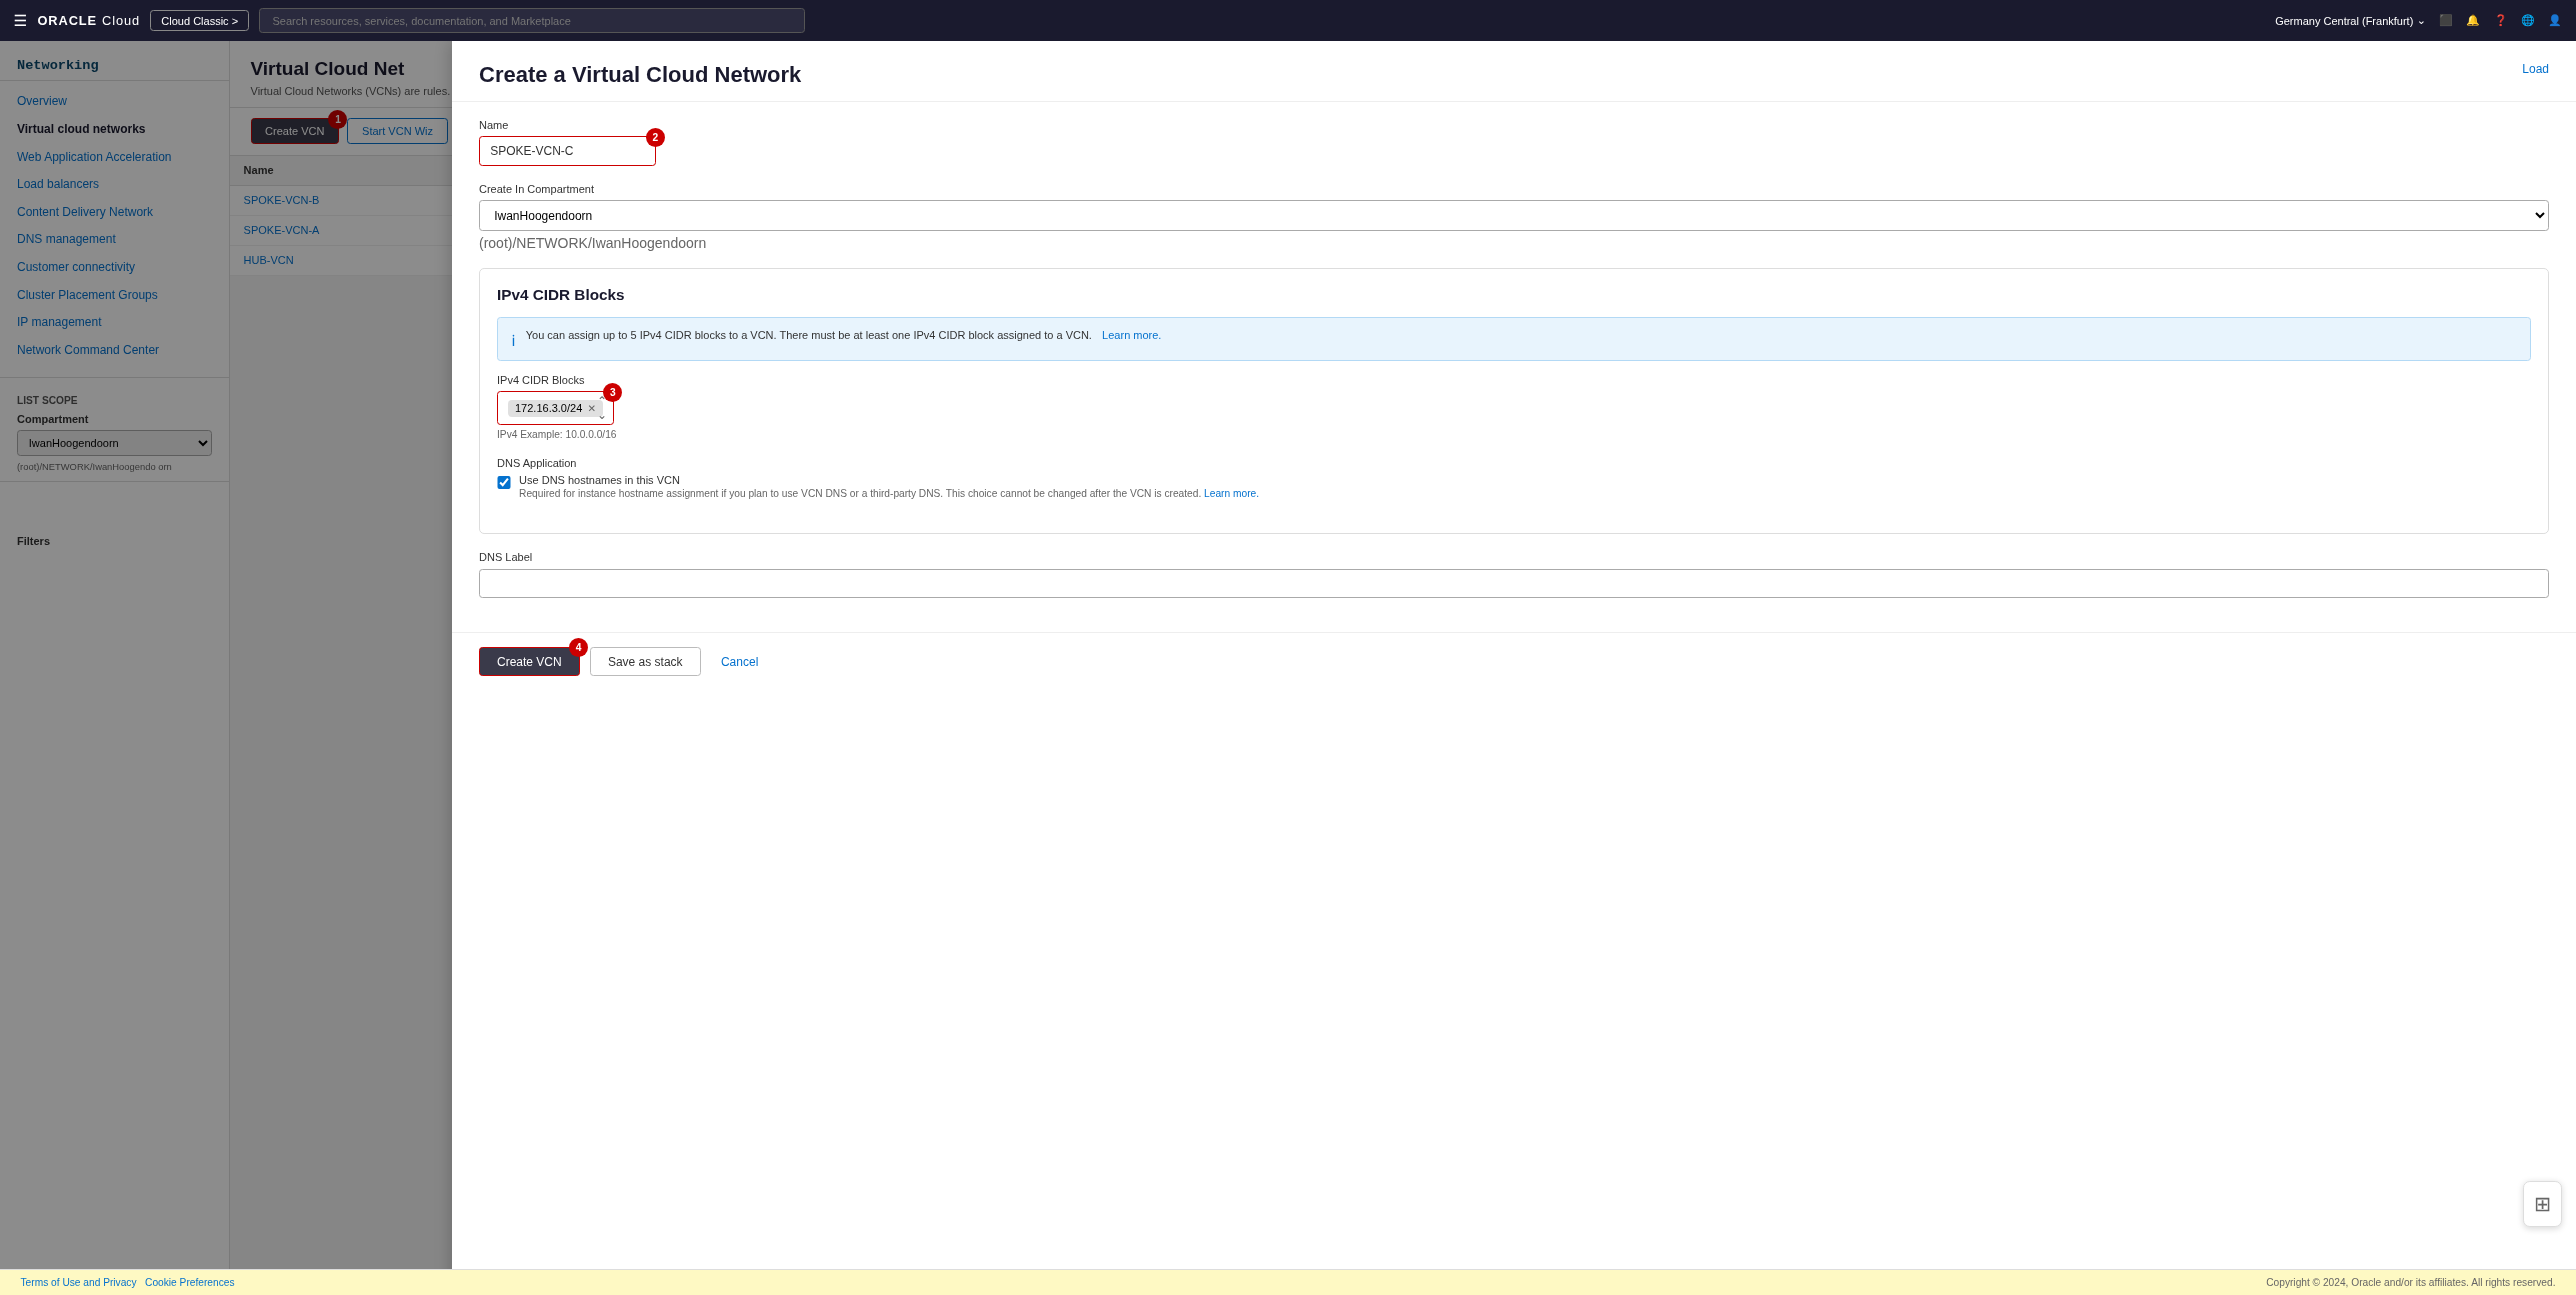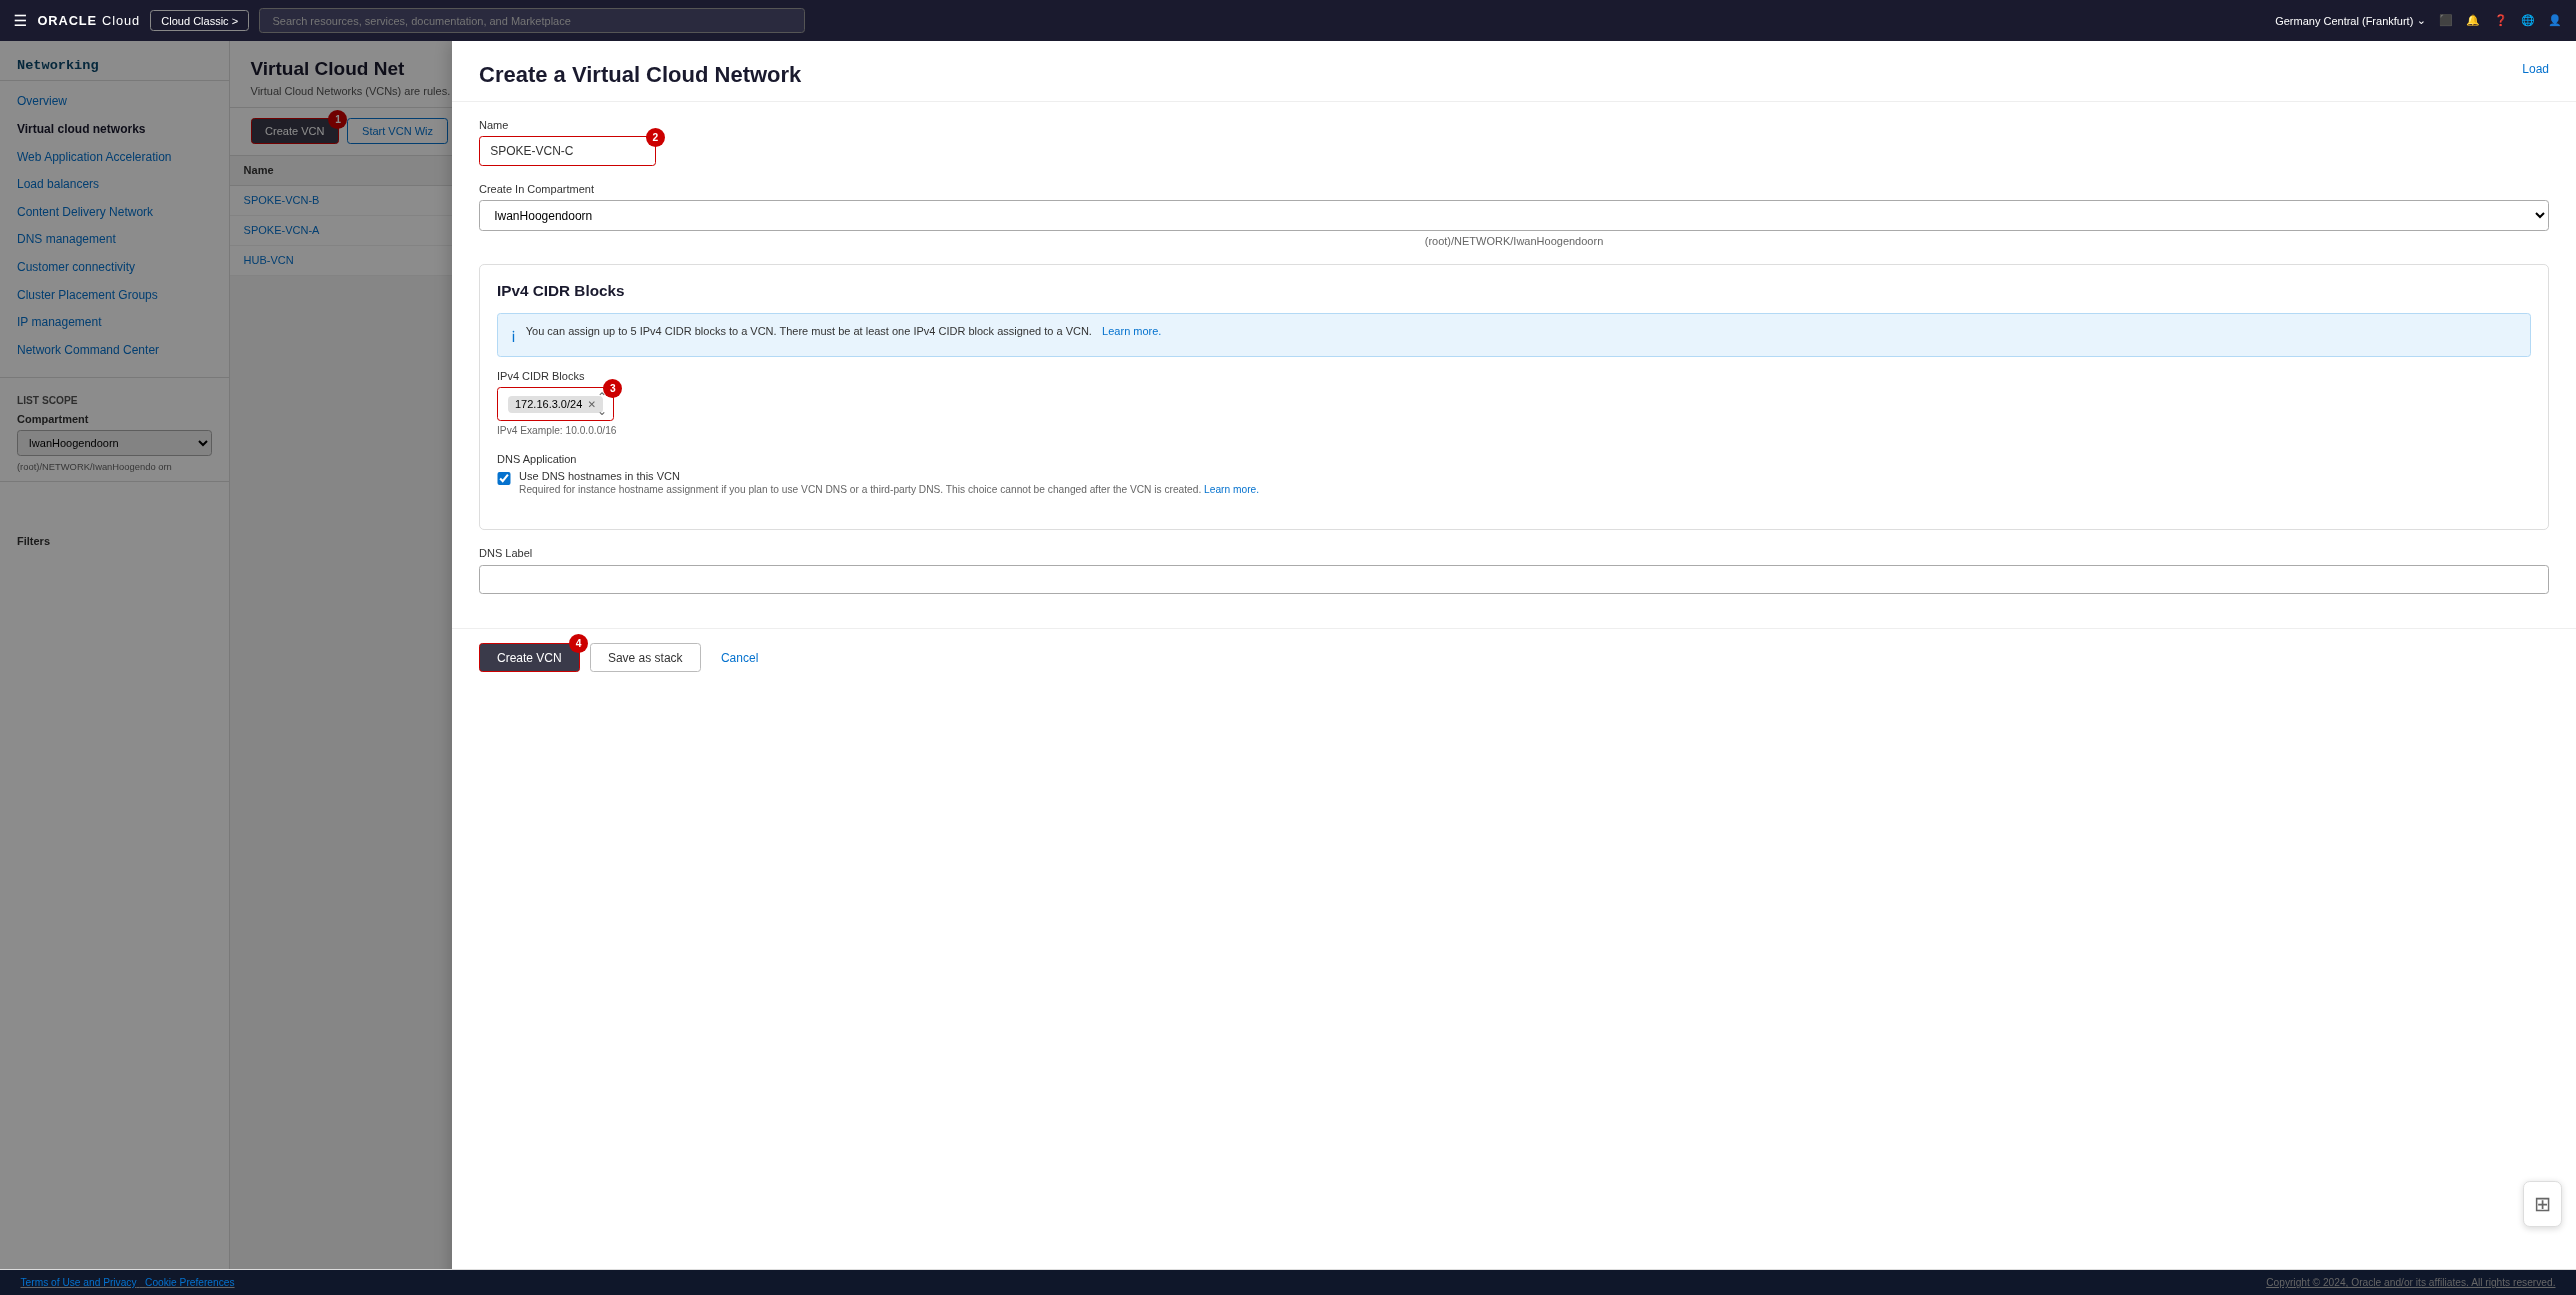--- a/index.html
+++ b/index.html
@@ -63,21 +63,21 @@
     }
     .modal-header { padding: 20.5px 27px 13.6px; display: flex; justify-content: space-between; align-items: flex-start; border-bottom: 0.9px solid #eee; }
     .modal-title { font-size: 22px; font-weight: 600; color: #1a1a2e; }
     .help-link { color: #0572ce; text-decoration: none; font-size: 12px; }
     .modal-body { padding: 17px 27px; }
 
     .form-field { margin-bottom: 17px; }
     .form-label { font-size: 11px; font-weight: 500; color: #333; margin-bottom: 5.1px; display: block; }
     .form-input { width: 100%; padding: 6.8px 10.2px; border: 1.7px solid #c00; border-radius: 3.4px; font-size: 12px; color: #333; }
     .form-select { width: 100%; padding: 6.8px 10.2px; border: 0.9px solid #aaa; border-radius: 3.4px; font-size: 12px; background: #fff; }
-    .form-path { font-size: 11px; color: #666; margin-top: 3.4px; text-align: center; }
+    .form-path { font-size: 14px; color: #666; margin-top: 3.4px; }
 
     .section-card { border: 0.9px solid #ddd; border-radius: 5.1px; padding: 17px; margin-bottom: 17px; }
     .section-card-title { font-size: 15.3px; font-weight: 600; color: #1a1a2e; margin-bottom: 13.6px; }
 
     .info-banner { background: #e8f4fd; border: 0.9px solid #b3d9f5; border-radius: 3.4px; padding: 10.2px 13.6px; display: flex; align-items: flex-start; gap: 10.2px; margin-bottom: 13.6px; font-size: 11px; color: #333; }
     .info-icon { color: #0572ce; font-size: 15.3px; flex-shrink: 0; margin-top: 0.9px; }
     .info-link { color: #0572ce; text-decoration: none; }
     .cidr-input { width: 100%; padding: 6.8px 10.2px; border: 1.7px solid #c00; border-radius: 3.4px; font-size: 12px; display: flex; align-items: center; min-height: 34px; }
     .cidr-tag { background: #e0e0e0; border-radius: 4px; padding: 2.6px 6.8px; font-size: 11px; display: inline-flex; align-items: center; gap: 5.1px; }
     .cidr-tag-remove { cursor: pointer; color: #666; font-size: 10.2px; }
@@ -101,21 +101,21 @@
       width: 19px; height: 19px; border-radius: 50%; background: #c00; color: #fff;
       font-size: 10.2px; font-weight: 700; position: absolute; top: -8.5px; right: -8.5px;
     }
     .relative { position: relative; display: inline-block; }
 
     
     .help-widget { position: fixed; right: 13.6px; bottom: 68px; background: #fff; border: 0.9px solid #ddd; border-radius: 6.8px; padding: 10.2px; box-shadow: 0 1.7px 6.8px rgba(0,0,0,0.15); z-index: 160; }
     .help-widget-icon { font-size: 20.5px; color: #666; text-align: center; }
 
     
-    .bottom-bar { position: fixed; bottom: 0; left: 0; right: 0; background: #0f172a; border-top: 0.9px solid #ddd; padding: 6.8px 20.5px; display: flex; justify-content: space-between; font-size: 10.2px; color: #666; z-index: 200; text-decoration: underline; }
+    .bottom-bar { position: fixed; bottom: 0; left: 0; right: 0; background: #fef9c3; border-top: 0.9px solid #ddd; padding: 6.8px 20.5px; display: flex; justify-content: space-between; font-size: 10.2px; color: #666; z-index: 200; }
     .bottom-bar a { color: #0572ce; text-decoration: none; }
   </style>
 </head>
 <body>
 
 <nav class="top-nav">
   <span class="hamburger-icon">☰</span>
   <div class="oracle-logo">
     <span>ORACLE</span>
     <span class="cloud">Cloud</span>

